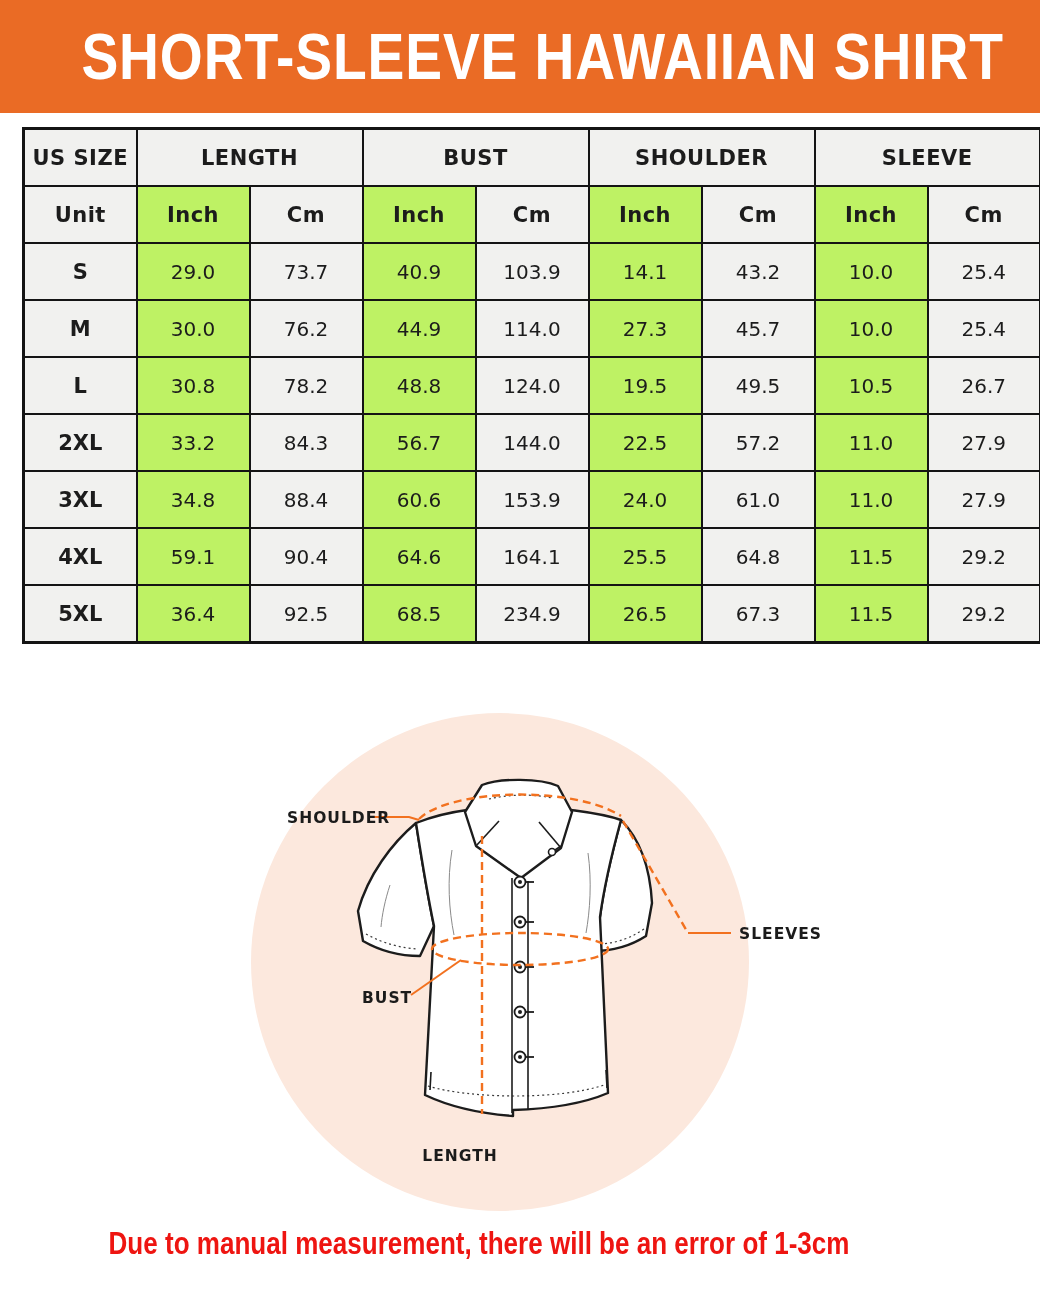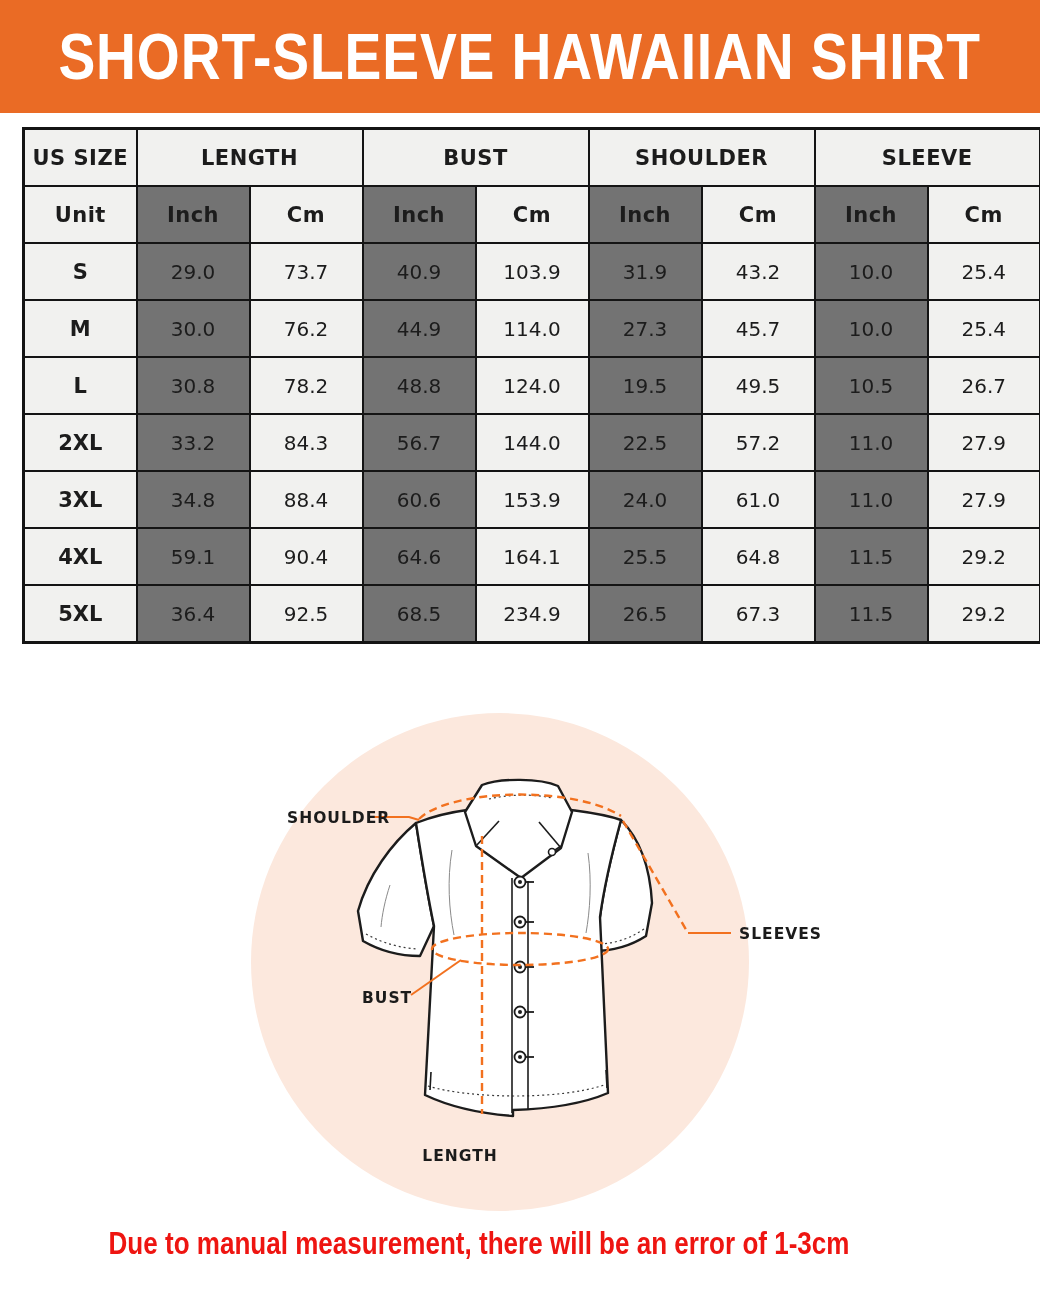--- a/index.html
+++ b/index.html
@@ -3,42 +3,42 @@
 <meta charset="utf-8">
 <style>
   html,body{margin:0;padding:0;}
   body{
     width:1040px;height:1302px;position:relative;background:#ffffff;
     font-family:"DejaVu Sans","Liberation Sans",sans-serif;overflow:hidden;
   }
   
   .banner{
     position:absolute;top:0;left:0;width:1040px;height:113px;
-    background:#ea6b25;display:flex;align-items:center;justify-content:center;
+    background:#ea6b25;display:flex;align-items:center;
   }
   .banner h1{
     margin:0;color:#ffffff;font-size:65px;font-weight:800;letter-spacing:1px;
     font-family:"Liberation Sans",sans-serif;white-space:nowrap;
     transform:scaleX(.85);transform-origin:center;
   }
   
   .chart-wrap{position:absolute;top:127px;left:22px;width:1020px;}
   table.size-chart{
     width:100%;border-collapse:collapse;table-layout:fixed;
     border:3px solid #141414;
   }
   .size-chart th,.size-chart td{
     border:2px solid #141414;height:55px;text-align:center;vertical-align:middle;
     color:#1c1c1c;padding:0;
   }
   .size-chart th{font-size:21px;font-weight:700;letter-spacing:.5px;}
   .size-chart td{font-size:20px;font-weight:400;}
   .size-chart td.size{font-weight:700;font-size:21px;}
   .g{background:#f1f1ef;}
-  .w{background:#737373;}
+  .w{background:#bef264;}
   
   .diagram{position:absolute;top:715px;left:0;width:1040px;height:500px;}
   .diagram svg{overflow:visible;display:block;}
   .outline{fill:#ffffff;stroke:#1c1c1c;stroke-width:2.4;stroke-linejoin:round;}
   .thin{fill:none;stroke:#1c1c1c;stroke-width:1.6;}
   .crease{fill:none;stroke:#8a8a8a;stroke-width:1;}
   .stitch{fill:none;stroke:#3a3a3a;stroke-width:1.2;stroke-dasharray:2 3;}
   .meas{fill:none;stroke:#f2711f;stroke-width:2.4;stroke-dasharray:8 5;}
   .leader{fill:none;stroke:#f2711f;stroke-width:2;}
   .dlabel{
@@ -84,21 +84,21 @@
         <th class="g">Cm</th>
       </tr>
     </thead>
     <tbody>
         <tr>
           <td class="g size">S</td>
           <td class="w">29.0</td>
           <td class="g">73.7</td>
           <td class="w">40.9</td>
           <td class="g">103.9</td>
-          <td class="w">31.9</td>
+          <td class="w">14.1</td>
           <td class="g">43.2</td>
           <td class="w">10.0</td>
           <td class="g">25.4</td>
         </tr>
         <tr>
           <td class="g size">M</td>
           <td class="w">30.0</td>
           <td class="g">76.2</td>
           <td class="w">44.9</td>
           <td class="g">114.0</td>

